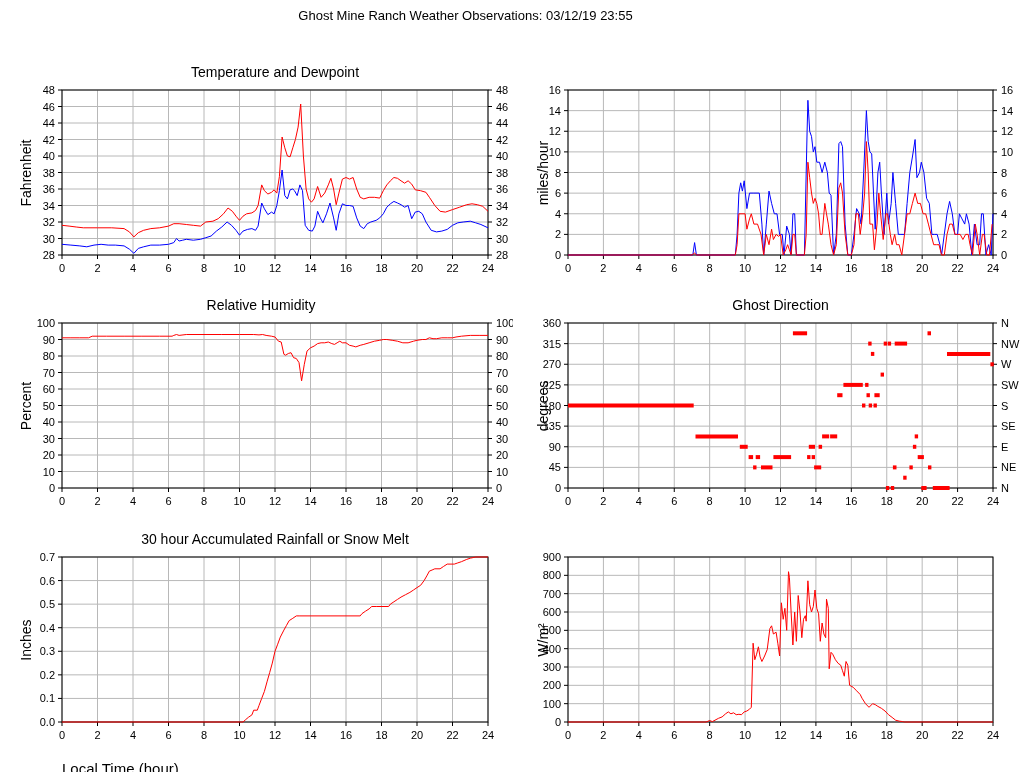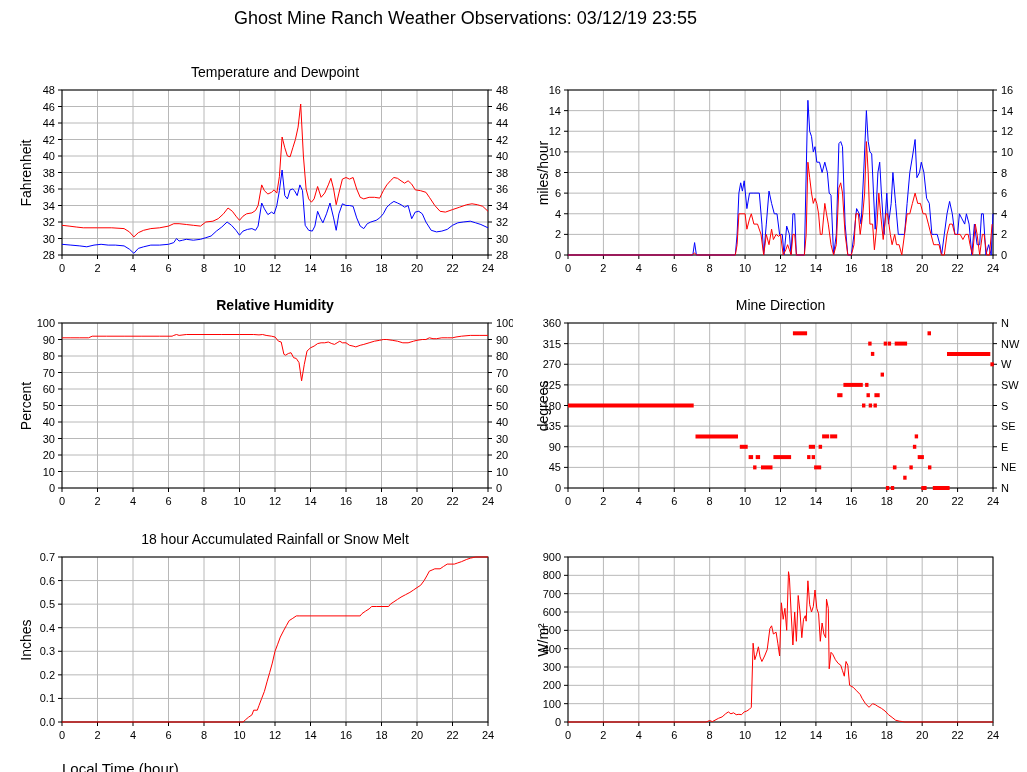--- a/index.html
+++ b/index.html
@@ -1,18 +1,18 @@
 <!DOCTYPE html>
 <html><head>
 <meta charset="utf-8">
 <style>
   html,body{margin:0;padding:0;}
   body{width:1027px;height:772px;background:#ffffff;position:relative;overflow:hidden;
        font-family:"Liberation Sans",sans-serif;color:#000;}
-  .page-title{position:absolute;top:8px;left:0;width:931px;text-align:center;font-size:18px;}
+  .page-title{position:absolute;top:8px;left:0;width:931px;text-align:center;font-size:13px;}
   .chart{position:absolute;}
   .chart-title{position:absolute;top:12px;text-align:center;font-size:14px;}
   .ylabel{position:absolute;width:20px;display:flex;align-items:center;justify-content:center;}
   .ylabel span{transform:rotate(-90deg);white-space:nowrap;font-size:14px;}
   .xlabel{position:absolute;text-align:left;font-size:15px;margin-top:12px;}
   svg{position:absolute;top:0;left:0;}
   svg text{font-size:11px;fill:#000;}
 </style>
 </head>
 <body>
@@ -212,21 +212,21 @@
       <text x="488" y="62.625" text-anchor="start">14</text>
       <line x1="51" y1="38" x2="55" y2="38" stroke="#000000"></line>
       <text x="48" y="42" text-anchor="end">16</text>
       <line x1="480" y1="38" x2="484" y2="38" stroke="#000000"></line>
       <text x="488" y="42" text-anchor="start">16</text>
       <polyline points="55.0,203.0 179.8,203.0 181.6,190.6 183.4,203.0 222.3,203.0 224.1,182.4 225.9,141.1 227.7,130.8 229.4,139.1 231.2,128.8 233.9,156.6 236.5,141.1 240.9,141.1 246.3,141.1 248.9,172.1 250.7,203.0 253.3,172.1 256.0,139.1 258.6,151.4 261.3,161.8 264.0,161.8 266.6,182.4 269.3,182.4 271.0,203.0 273.7,174.1 276.4,182.4 278.1,203.0 279.9,161.8 281.7,161.8 283.4,203.0 291.4,203.0 294.1,79.3 294.9,48.3 296.7,79.3 298.5,84.4 300.3,99.9 302.0,94.7 303.8,110.2 306.5,110.2 309.1,120.5 311.8,110.2 314.4,120.5 316.2,141.1 318.0,143.2 320.6,203.0 323.3,182.4 325.9,91.6 327.7,89.6 329.5,94.7 332.1,172.1 334.8,203.0 338.3,203.0 341.0,182.4 343.6,156.6 346.3,161.8 348.1,172.1 350.7,120.5 353.4,58.6 355.2,89.6 356.9,99.9 358.7,101.9 360.5,141.1 362.2,177.2 364.9,120.5 366.7,110.2 368.4,141.1 371.1,182.4 373.8,141.1 375.5,172.1 378.2,151.4 379.9,120.5 382.6,151.4 385.3,182.4 387.9,182.4 391.5,182.4 394.1,151.4 396.8,120.5 399.4,105.0 402.1,87.5 403.9,125.7 406.5,120.5 408.3,110.2 410.9,120.5 413.6,146.3 416.3,151.4 418.9,182.4 421.6,182.4 424.2,182.4 426.9,192.7 428.6,203.0 431.3,182.4 434.0,161.8 436.6,149.4 439.3,161.8 441.9,182.4 444.6,182.4 446.4,161.8 449.0,166.9 451.7,172.1 453.4,161.8 456.1,172.1 458.8,203.0 461.4,172.1 464.1,192.7 466.7,192.7 468.5,161.8 470.3,161.8 472.9,203.0 475.6,192.7 478.2,203.0 480.0,161.8" fill="none" stroke="#0000ff" stroke-width="1"></polyline>
       <polyline points="55.0,203.0 179.0,203.0 181.6,200.9 183.4,203.0 222.3,203.0 224.1,192.7 225.9,161.8 232.1,161.8 233.9,177.2 236.5,166.9 238.3,161.8 240.9,172.1 244.5,172.1 248.0,182.4 250.7,203.0 253.3,182.4 256.0,192.7 258.6,177.2 260.4,187.5 263.1,182.4 265.7,184.4 267.5,182.4 270.2,203.0 272.8,197.8 274.6,192.7 276.4,197.8 278.1,203.0 279.9,182.4 281.7,182.4 283.4,203.0 291.4,203.0 293.2,182.4 294.9,110.2 296.7,125.7 298.5,141.1 300.3,151.4 302.0,146.3 303.8,151.4 305.6,161.8 307.3,182.4 309.1,182.4 311.8,151.4 313.5,161.8 315.3,172.1 318.0,192.7 320.6,203.0 323.3,192.7 325.9,136.0 327.7,130.8 329.5,141.1 332.1,182.4 334.8,203.0 338.3,203.0 341.0,192.7 342.8,161.8 345.4,161.8 347.2,182.4 349.8,161.8 351.6,141.1 353.4,89.6 355.2,120.5 356.9,172.1 359.6,172.1 361.4,197.8 364.0,172.1 365.8,141.1 367.6,161.8 370.2,187.5 372.9,161.8 374.6,161.8 377.3,182.4 379.1,192.7 381.7,182.4 383.5,192.7 386.1,192.7 388.8,203.0 391.5,182.4 394.1,161.8 396.8,161.8 399.4,151.4 402.1,141.1 404.7,151.4 407.4,151.4 410.1,161.8 412.7,161.8 415.4,172.1 418.0,182.4 420.7,192.7 423.3,192.7 426.0,192.7 428.6,203.0 431.3,203.0 434.0,182.4 436.6,172.1 439.3,172.1 441.9,182.4 444.6,182.4 447.2,182.4 449.9,187.5 452.6,182.4 455.2,182.4 457.0,192.7 459.6,203.0 462.3,172.1 464.1,182.4 466.7,203.0 469.4,182.4 471.1,182.4 473.8,203.0 476.5,203.0 479.1,172.1" fill="none" stroke="#ff0000" stroke-width="1"></polyline>
     </svg>
   </div>
 <div class="chart" style="left: 0px; top: 285px; width: 513px; height: 233px;">
-    <div class="chart-title" style="left: 62px; width: 426px; font-weight: bold;">Relative Humidity</div>
+    <div class="chart-title" style="left: 48px; width: 426px;">Relative Humidity</div>
     <div class="ylabel" style="left: 16px; top: 38px; height: 165px;">
       <span>Percent</span>
     </div>
     <svg width="513" height="233">
       <line x1="62" y1="38" x2="62" y2="203" stroke="#b8b8b8" stroke-width="1"></line>
       <line x1="97.5" y1="38" x2="97.5" y2="203" stroke="#b8b8b8" stroke-width="1"></line>
       <line x1="133" y1="38" x2="133" y2="203" stroke="#b8b8b8" stroke-width="1"></line>
       <line x1="168.5" y1="38" x2="168.5" y2="203" stroke="#b8b8b8" stroke-width="1"></line>
       <line x1="204" y1="38" x2="204" y2="203" stroke="#b8b8b8" stroke-width="1"></line>
       <line x1="239.5" y1="38" x2="239.5" y2="203" stroke="#b8b8b8" stroke-width="1"></line>
@@ -316,21 +316,21 @@
       <line x1="488" y1="54.5" x2="492" y2="54.5" stroke="#000000"></line>
       <text x="496" y="58.5" text-anchor="start">90</text>
       <line x1="58" y1="38" x2="62" y2="38" stroke="#000000"></line>
       <text x="55" y="42" text-anchor="end">100</text>
       <line x1="488" y1="38" x2="492" y2="38" stroke="#000000"></line>
       <text x="496" y="42" text-anchor="start">100</text>
       <polyline points="62.0,52.8 70.9,52.8 79.8,52.8 88.6,52.8 92.2,51.2 106.4,51.2 124.1,51.2 141.9,51.2 159.6,51.2 172.1,51.2 173.8,50.4 176.5,49.5 179.1,50.4 186.3,49.5 204.0,49.5 221.8,49.5 239.5,49.5 253.7,49.5 259.0,49.9 262.6,49.5 266.1,50.4 271.5,51.2 275.0,52.0 278.5,56.2 281.2,57.0 283.9,69.3 285.6,70.2 288.3,68.5 291.0,67.7 293.6,72.7 296.3,73.5 299.0,77.6 301.6,95.8 304.3,79.3 307.0,66.1 310.5,62.8 314.1,61.1 317.6,58.6 321.1,57.8 324.7,57.8 328.3,57.0 331.8,58.6 334.5,59.4 337.1,57.8 339.8,56.2 342.4,57.8 346.0,57.8 349.5,60.3 353.1,61.1 355.8,61.9 360.2,60.3 363.8,59.4 369.1,57.8 374.4,56.2 379.7,55.3 383.3,54.5 386.8,54.5 392.2,55.3 397.5,56.2 402.8,57.8 408.1,57.8 413.5,56.2 417.0,55.3 422.3,54.5 425.9,54.5 429.4,52.8 433.0,53.7 436.5,53.7 441.8,52.8 447.2,52.8 452.5,52.8 456.0,52.0 461.4,51.2 470.3,50.4 479.1,50.4 488.0,50.4" fill="none" stroke="#ff0000" stroke-width="1"></polyline>
     </svg>
   </div>
 <div class="chart" style="left: 513px; top: 285px; width: 514px; height: 233px;">
-    <div class="chart-title" style="left: 55px; width: 425px;">Mine Direction</div>
+    <div class="chart-title" style="left: 55px; width: 425px;">Ghost Direction</div>
     <div class="ylabel" style="left: 20px; top: 38px; height: 165px;">
       <span>degrees</span>
     </div>
     <svg width="514" height="233">
       <line x1="55" y1="38" x2="55" y2="203" stroke="#b8b8b8" stroke-width="1"></line>
       <line x1="90.41666666666666" y1="38" x2="90.41666666666666" y2="203" stroke="#b8b8b8" stroke-width="1"></line>
       <line x1="125.83333333333333" y1="38" x2="125.83333333333333" y2="203" stroke="#b8b8b8" stroke-width="1"></line>
       <line x1="161.25" y1="38" x2="161.25" y2="203" stroke="#b8b8b8" stroke-width="1"></line>
       <line x1="196.66666666666666" y1="38" x2="196.66666666666666" y2="203" stroke="#b8b8b8" stroke-width="1"></line>
       <line x1="232.08333333333334" y1="38" x2="232.08333333333334" y2="203" stroke="#b8b8b8" stroke-width="1"></line>
@@ -455,21 +455,21 @@
         <line x1="408.3" x2="413.6" y1="203.0" y2="203.0" stroke="#ff0000" stroke-width="4" stroke-linecap="butt"></line>
         <line x1="414.5" x2="418.0" y1="48.3" y2="48.3" stroke="#ff0000" stroke-width="4" stroke-linecap="butt"></line>
         <line x1="415.0" x2="418.4" y1="182.4" y2="182.4" stroke="#ff0000" stroke-width="4" stroke-linecap="butt"></line>
         <line x1="419.8" x2="436.6" y1="203.0" y2="203.0" stroke="#ff0000" stroke-width="4" stroke-linecap="butt"></line>
         <line x1="434.0" x2="477.3" y1="68.9" y2="68.9" stroke="#ff0000" stroke-width="4" stroke-linecap="butt"></line>
         <line x1="477.4" x2="480.8" y1="79.3" y2="79.3" stroke="#ff0000" stroke-width="4" stroke-linecap="butt"></line>
       </g>
     </svg>
   </div>
 <div class="chart" style="left: 0px; top: 519px; width: 513px; height: 253px;">
-    <div class="chart-title" style="left: 62px; width: 426px;">18 hour Accumulated Rainfall or Snow Melt</div>
+    <div class="chart-title" style="left: 62px; width: 426px;">30 hour Accumulated Rainfall or Snow Melt</div>
     <div class="ylabel" style="left: 16px; top: 38px; height: 165px;">
       <span>Inches</span>
     </div>
     <div class="xlabel" style="left: 62px; width: 426px; top: 229px;">Local Time (hour)</div>
     <svg width="513" height="253">
       <line x1="62" y1="38" x2="62" y2="203" stroke="#b8b8b8" stroke-width="1"></line>
       <line x1="97.5" y1="38" x2="97.5" y2="203" stroke="#b8b8b8" stroke-width="1"></line>
       <line x1="133" y1="38" x2="133" y2="203" stroke="#b8b8b8" stroke-width="1"></line>
       <line x1="168.5" y1="38" x2="168.5" y2="203" stroke="#b8b8b8" stroke-width="1"></line>
       <line x1="204" y1="38" x2="204" y2="203" stroke="#b8b8b8" stroke-width="1"></line>

